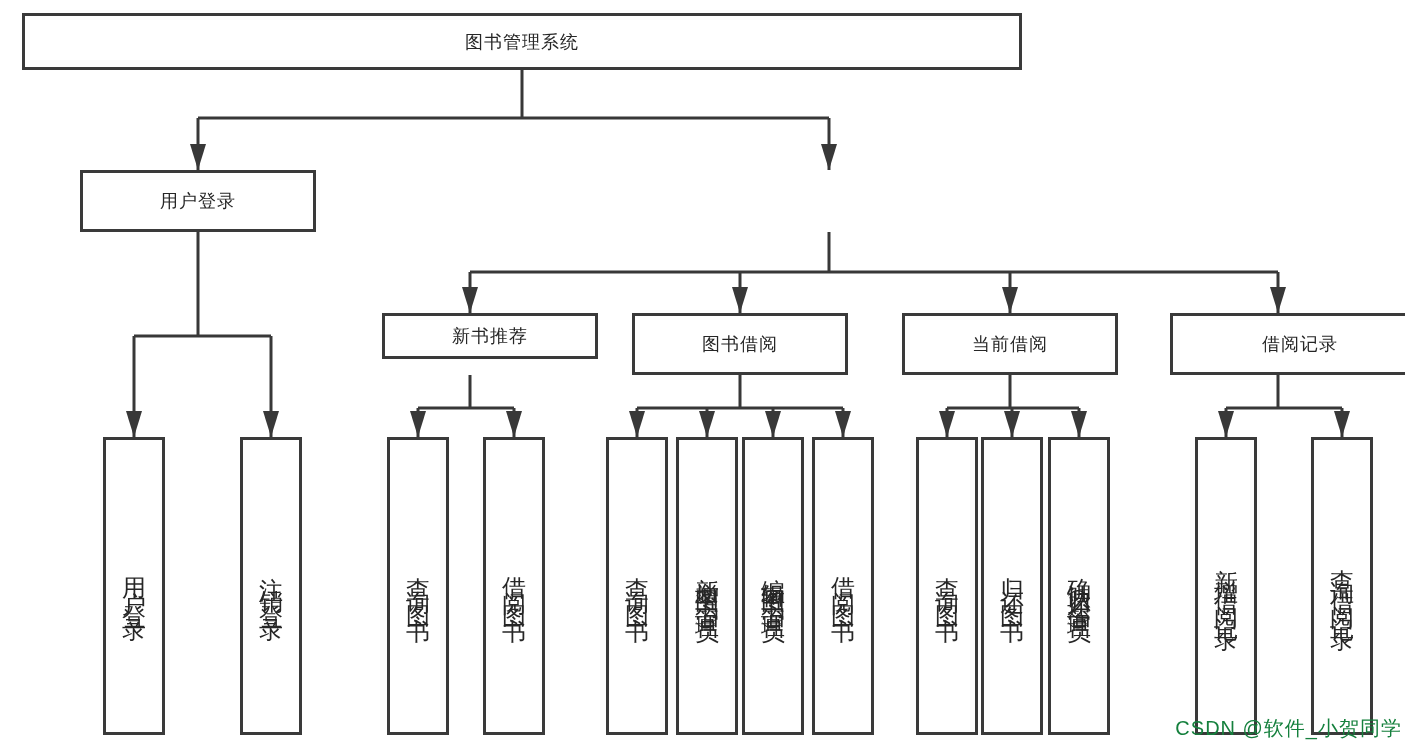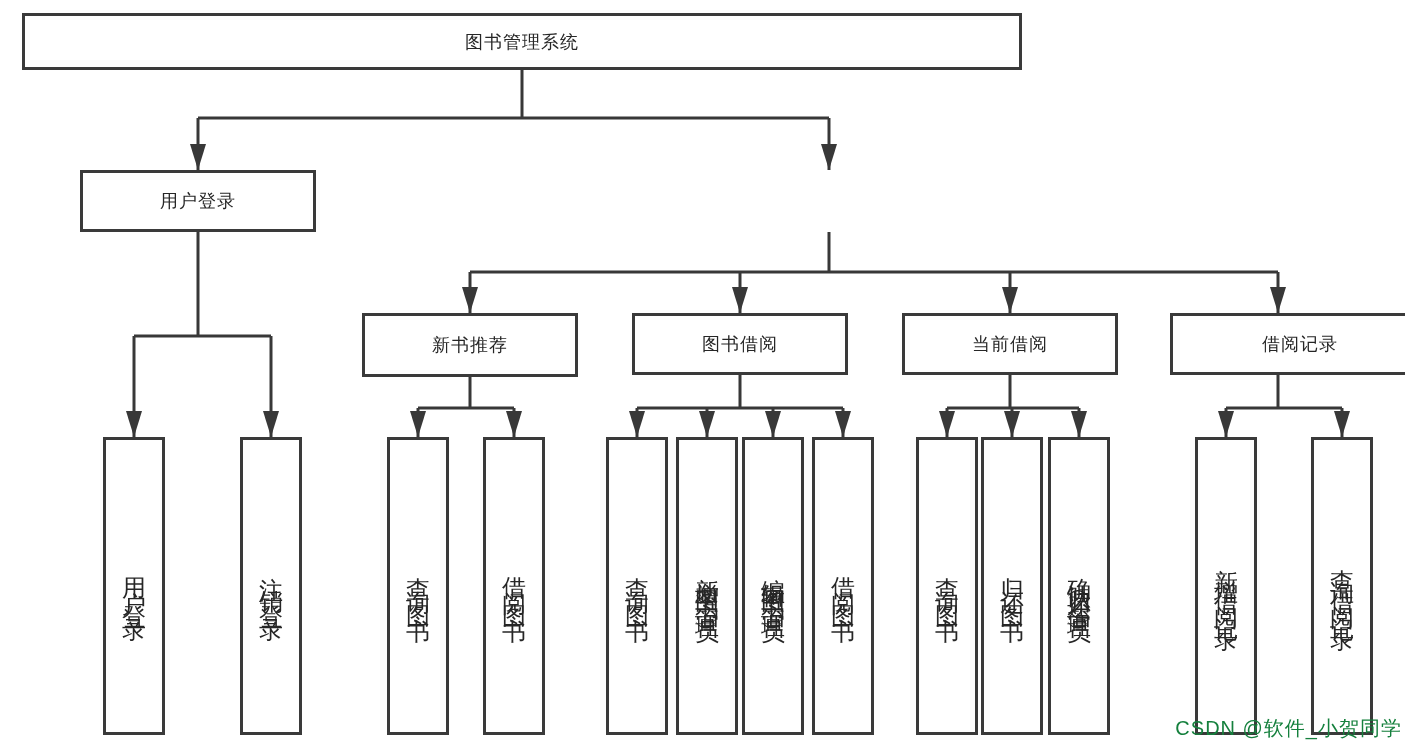--- a/index.html
+++ b/index.html
@@ -108,21 +108,21 @@
       <path d="M1278 375 V408 M1226 408 H1342"></path>
       <line x1="1226" y1="408" x2="1226" y2="437" marker-end="url(#arrow)"></line>
       <line x1="1342" y1="408" x2="1342" y2="437" marker-end="url(#arrow)"></line>
     </g>
   </svg>
 
   <div class="box hbox" style="left:22px; top:13px; width:1000px; height:57px;">图书管理系统</div>
 
   <div class="box hbox" style="left:80px; top:170px; width:236px; height:62px;">用户登录</div>
 
-  <div class="box hbox" style="left:362px; top:313px; width:216px; height:64px;">新书推荐</div>
+  <div class="box hbox" style="left:382px; top:313px; width:216px; height:46px;">新书推荐</div>
   <div class="box hbox" style="left:632px; top:313px; width:216px; height:62px;">图书借阅</div>
   <div class="box hbox" style="left:902px; top:313px; width:216px; height:62px;">当前借阅</div>
   <div class="box hbox" style="left:1170px; top:313px; width:260px; height:62px;">借阅记录</div>
 
   <div class="box leaf ls4" style="left:103px;">
     <span class="vtext">用户登录</span>
   </div>
   <div class="box leaf ls4" style="left:240px;">
     <span class="vtext">注销登录</span>
   </div>

